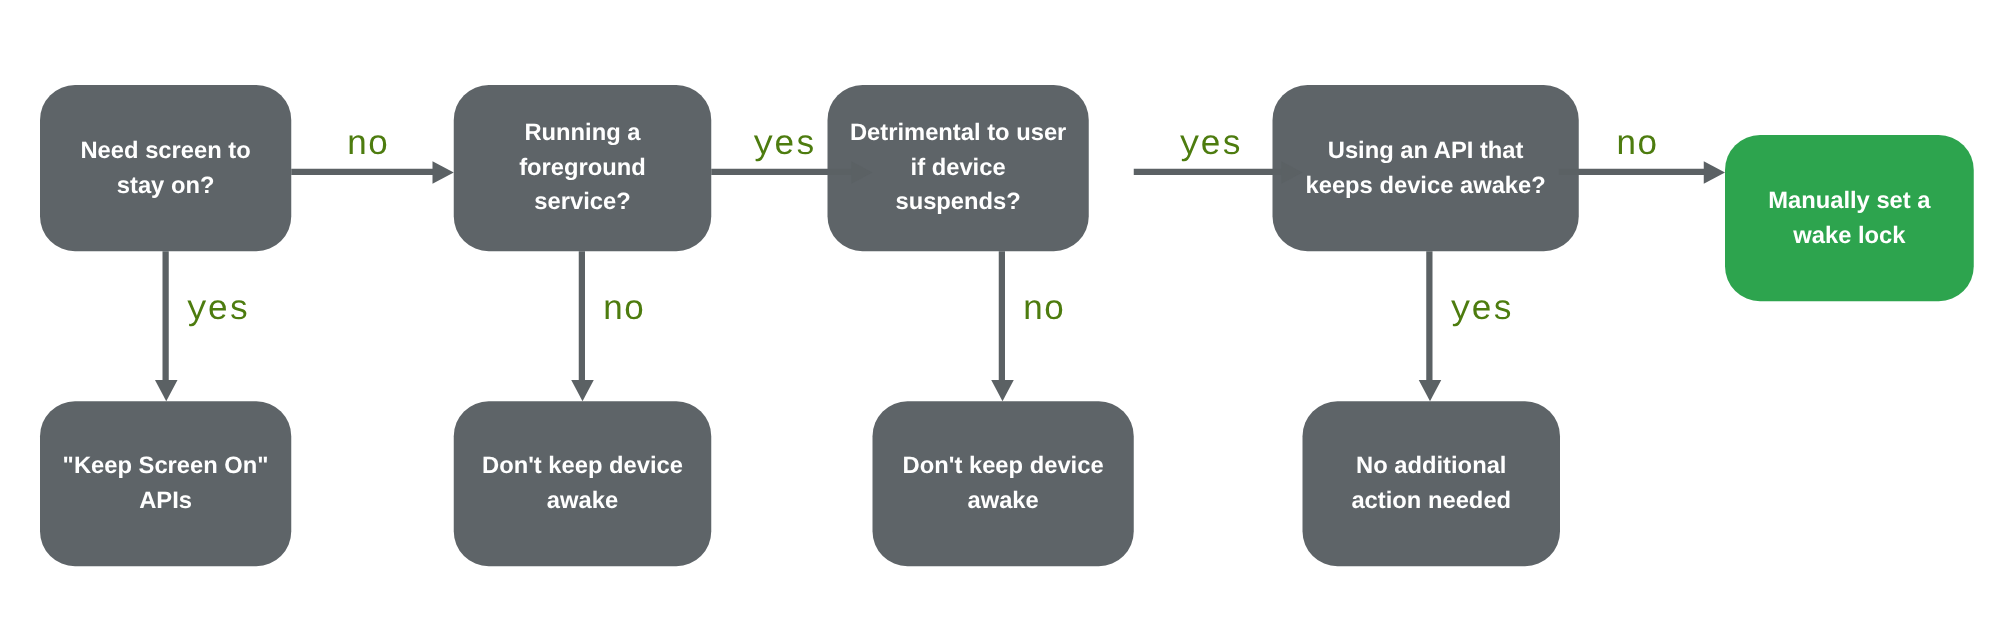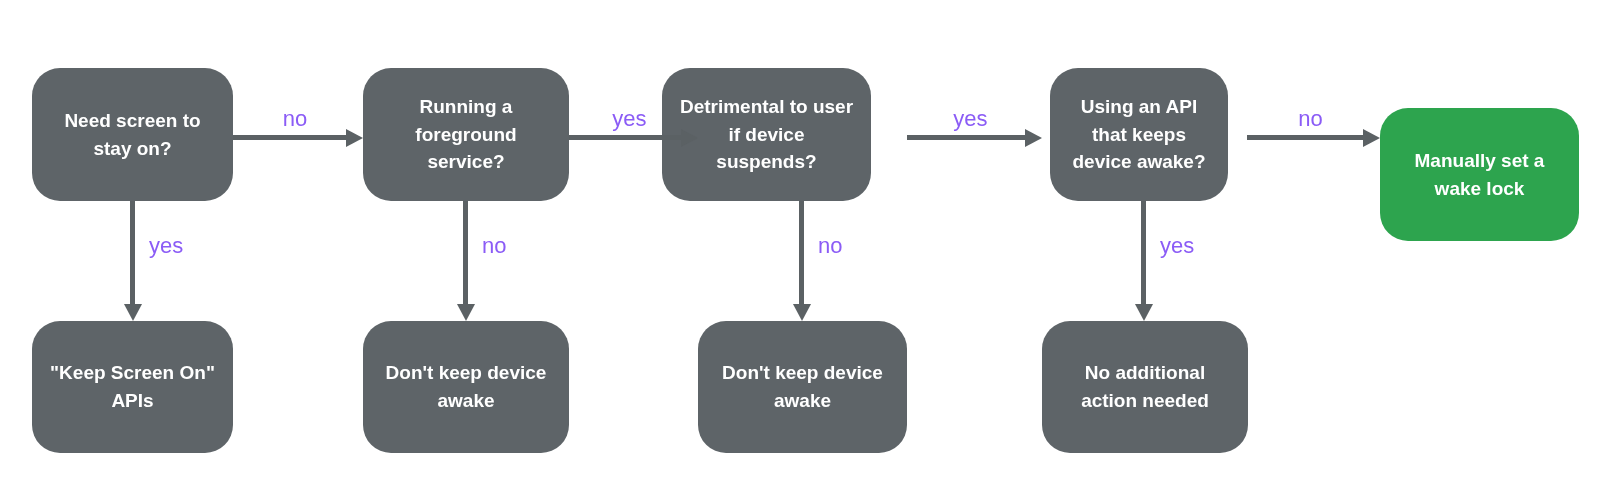--- a/index.html
+++ b/index.html
@@ -42,42 +42,43 @@
     background:#5b6164;
   }
   .v-arrow .head{
     position:absolute;bottom:0;left:0;width:0;height:0;
     border-left:9px solid transparent;
     border-right:9px solid transparent;
     border-top:17px solid #5b6164;
   }
   .edge-label{
     position:absolute;
-    font-size:22px;
-    color:#8b5cf6;
+    font-size:28px;
+    color:#4d7c0f;
     white-space:nowrap;
+    font-family:Liberation Mono, monospace;
   }
   .h-arrow .edge-label{bottom:15px;left:50%;transform:translateX(-62%);}
   .v-arrow .edge-label{left:25px;top:32px;}
 </style>
 </head>
 <body>
 
 <div id="canvas">
 
   <div class="node gray" style="left:32px;  top:68px; width:201px; height:133px;">
     <span>Need screen to stay on?</span>
   </div>
   <div class="node gray" style="left:363px; top:68px; width:206px; height:133px;">
     <span>Running a foreground service?</span>
   </div>
   <div class="node gray" style="left:662px; top:68px; width:209px; height:133px;">
     <span>Detrimental to user if device suspends?</span>
   </div>
-  <div class="node gray" style="left:1050px;top:68px; width:178px; height:133px;">
+  <div class="node gray" style="left:1018px;top:68px; width:245px; height:133px;">
     <span>Using an API that keeps device awake?</span>
   </div>
   <div class="node green" style="left:1380px;top:68px; width:199px; height:133px;margin-top:40px;">
     <span>Manually set a wake lock</span>
   </div>
 
   <div class="node gray" style="left:32px;  top:321px; width:201px; height:132px;">
     <span>"Keep Screen On" APIs</span>
   </div>
   <div class="node gray" style="left:363px; top:321px; width:206px; height:132px;">

